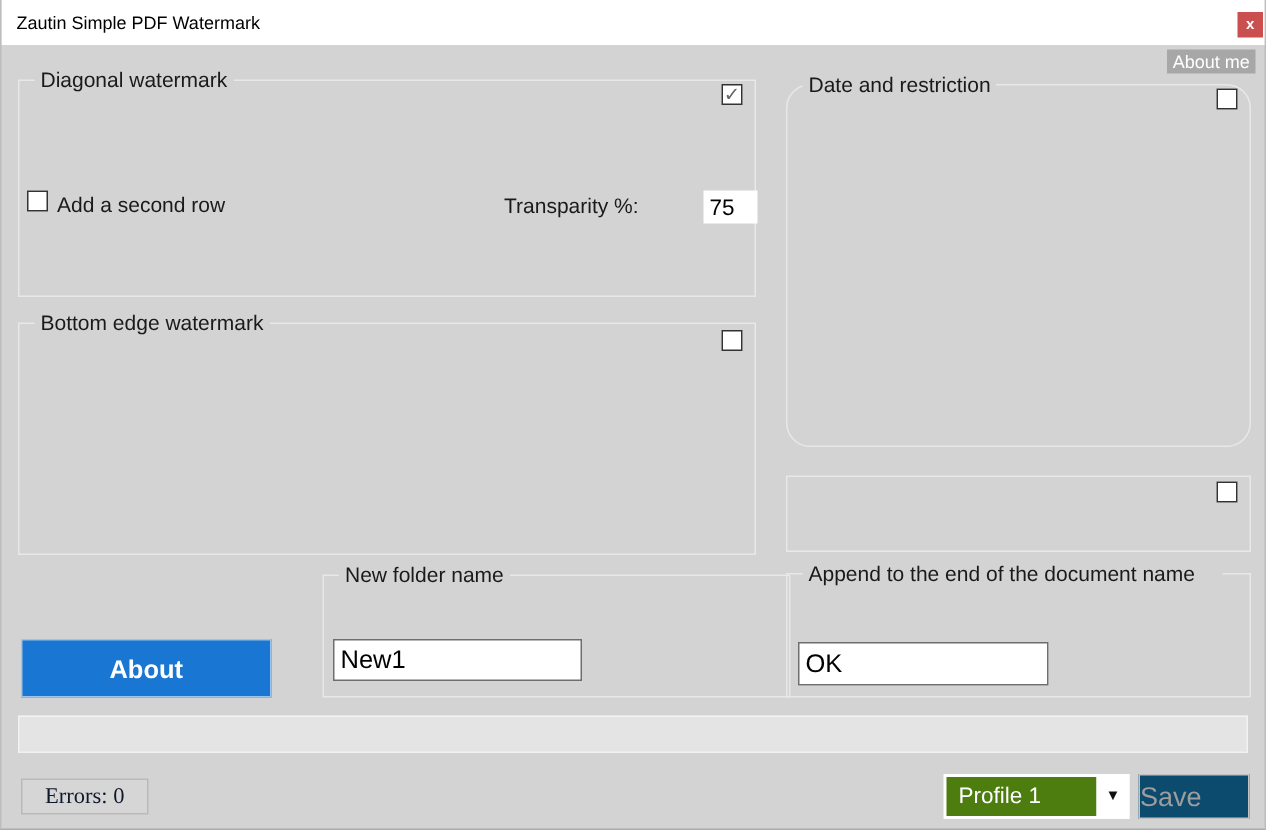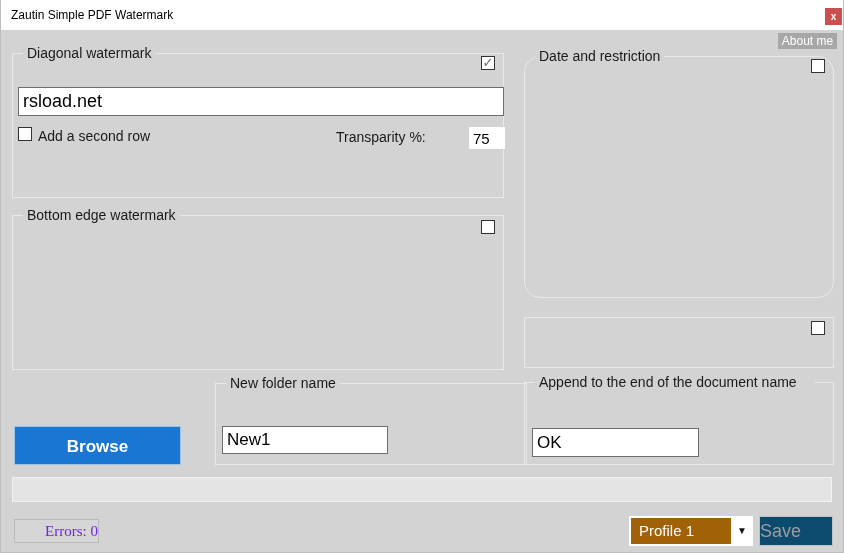--- a/index.html
+++ b/index.html
@@ -64,27 +64,27 @@
   }
   
   .progress{
     position:absolute;left:11px;top:477px;width:820px;height:25px;
     background:#e4e4e4;border:1px solid #f2f2f2;box-sizing:border-box;
   }
   
   .errors-btn{
     position:absolute;left:13px;top:519px;width:85px;height:24px;
     border:1px solid #b9b9b9;box-sizing:border-box;background:#d6d6d6;
-    color:#6d28d9;font-family:"Liberation Serif", serif;font-size:15px;
-    text-align:right;line-height:22px;
+    color:#0f172a;font-family:"Liberation Serif", serif;font-size:15px;
+    text-align:center;line-height:22px;
   }
   
   .combo{position:absolute;left:628px;top:516px;width:124px;height:30px;background:#fff;box-sizing:border-box;}
   .combo-sel{
-    position:absolute;left:2px;top:2px;width:100px;height:26px;background:#a16207;
+    position:absolute;left:2px;top:2px;width:100px;height:26px;background:#4d7c0f;
     color:#fff;font-size:15px;line-height:26px;padding-left:8px;box-sizing:border-box;
   }
   .combo-arrow{
     position:absolute;right:0;top:0;width:22px;height:30px;background:#fff;
     text-align:center;line-height:30px;font-size:10px;color:#111;
   }
   
   .save-btn{
     position:absolute;left:758px;top:516px;width:74px;height:30px;
     background:#0c4a6e;border:1px solid #c2c2c2;box-sizing:border-box;
@@ -99,21 +99,20 @@
   <div class="titlebar">
     <div class="title-text">Zautin Simple PDF Watermark</div>
     <div class="close-btn">x</div>
   </div>
 
   <div class="about-btn">About me</div>
 
   <div class="group" id="g-diagonal">
     <div class="group-label">Diagonal watermark</div>
     <div class="cb cb-group">✓</div>
-    <input class="txt" id="in-watermark" type="text" value="rsload.net" style="">
     <div class="cb" id="cb-second"></div>
     <div class="row-label" id="lbl-second">Add a second row</div>
     <div class="row-label" id="lbl-transp">Transparity %:</div>
     <input class="txt" id="in-transp" type="text" value="75" style="">
   </div>
 
   <div class="group" id="g-bottom">
     <div class="group-label">Bottom edge watermark</div>
     <div class="cb cb-group" style="top:4px;"></div>
   </div>
@@ -130,21 +129,21 @@
   <div class="group" id="g-folder">
     <div class="group-label">New folder name</div>
     <input class="txt" id="in-folder" type="text" value="New1" style="">
   </div>
 
   <div class="group" id="g-append">
     <div class="group-label wrap">Append to the end of the document name</div>
     <input class="txt" id="in-append" type="text" value="OK" style="">
   </div>
 
-  <div class="browse-btn">Browse</div>
+  <div class="browse-btn">About</div>
 
   <div class="progress"></div>
 
   <div class="errors-btn">Errors: 0</div>
 
   <div class="combo">
     <div class="combo-sel">Profile 1</div>
     <div class="combo-arrow">▼</div>
   </div>
 

